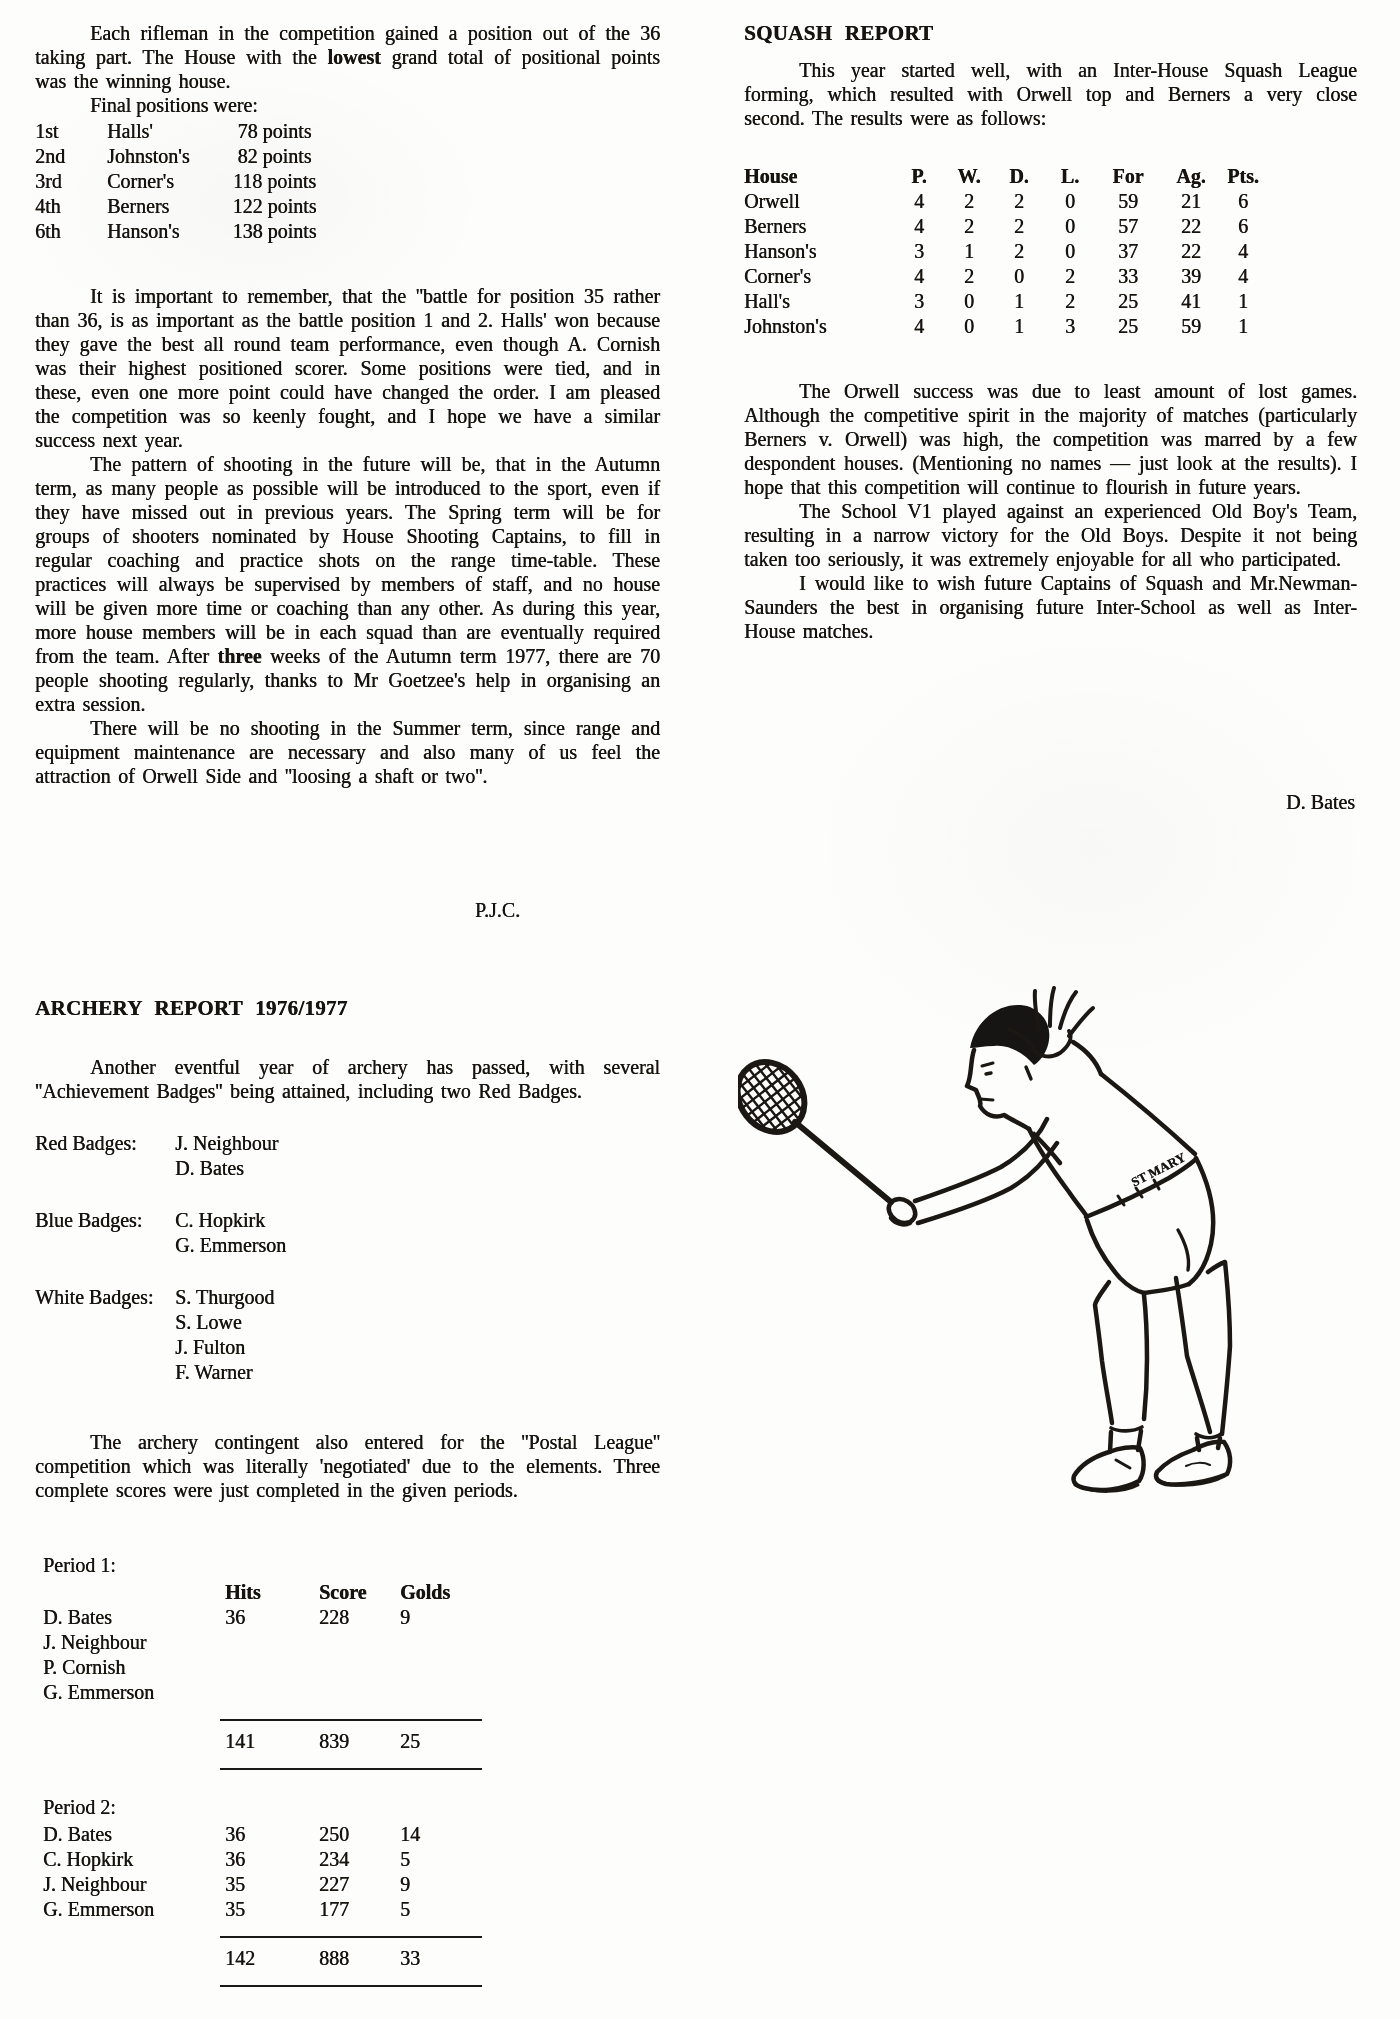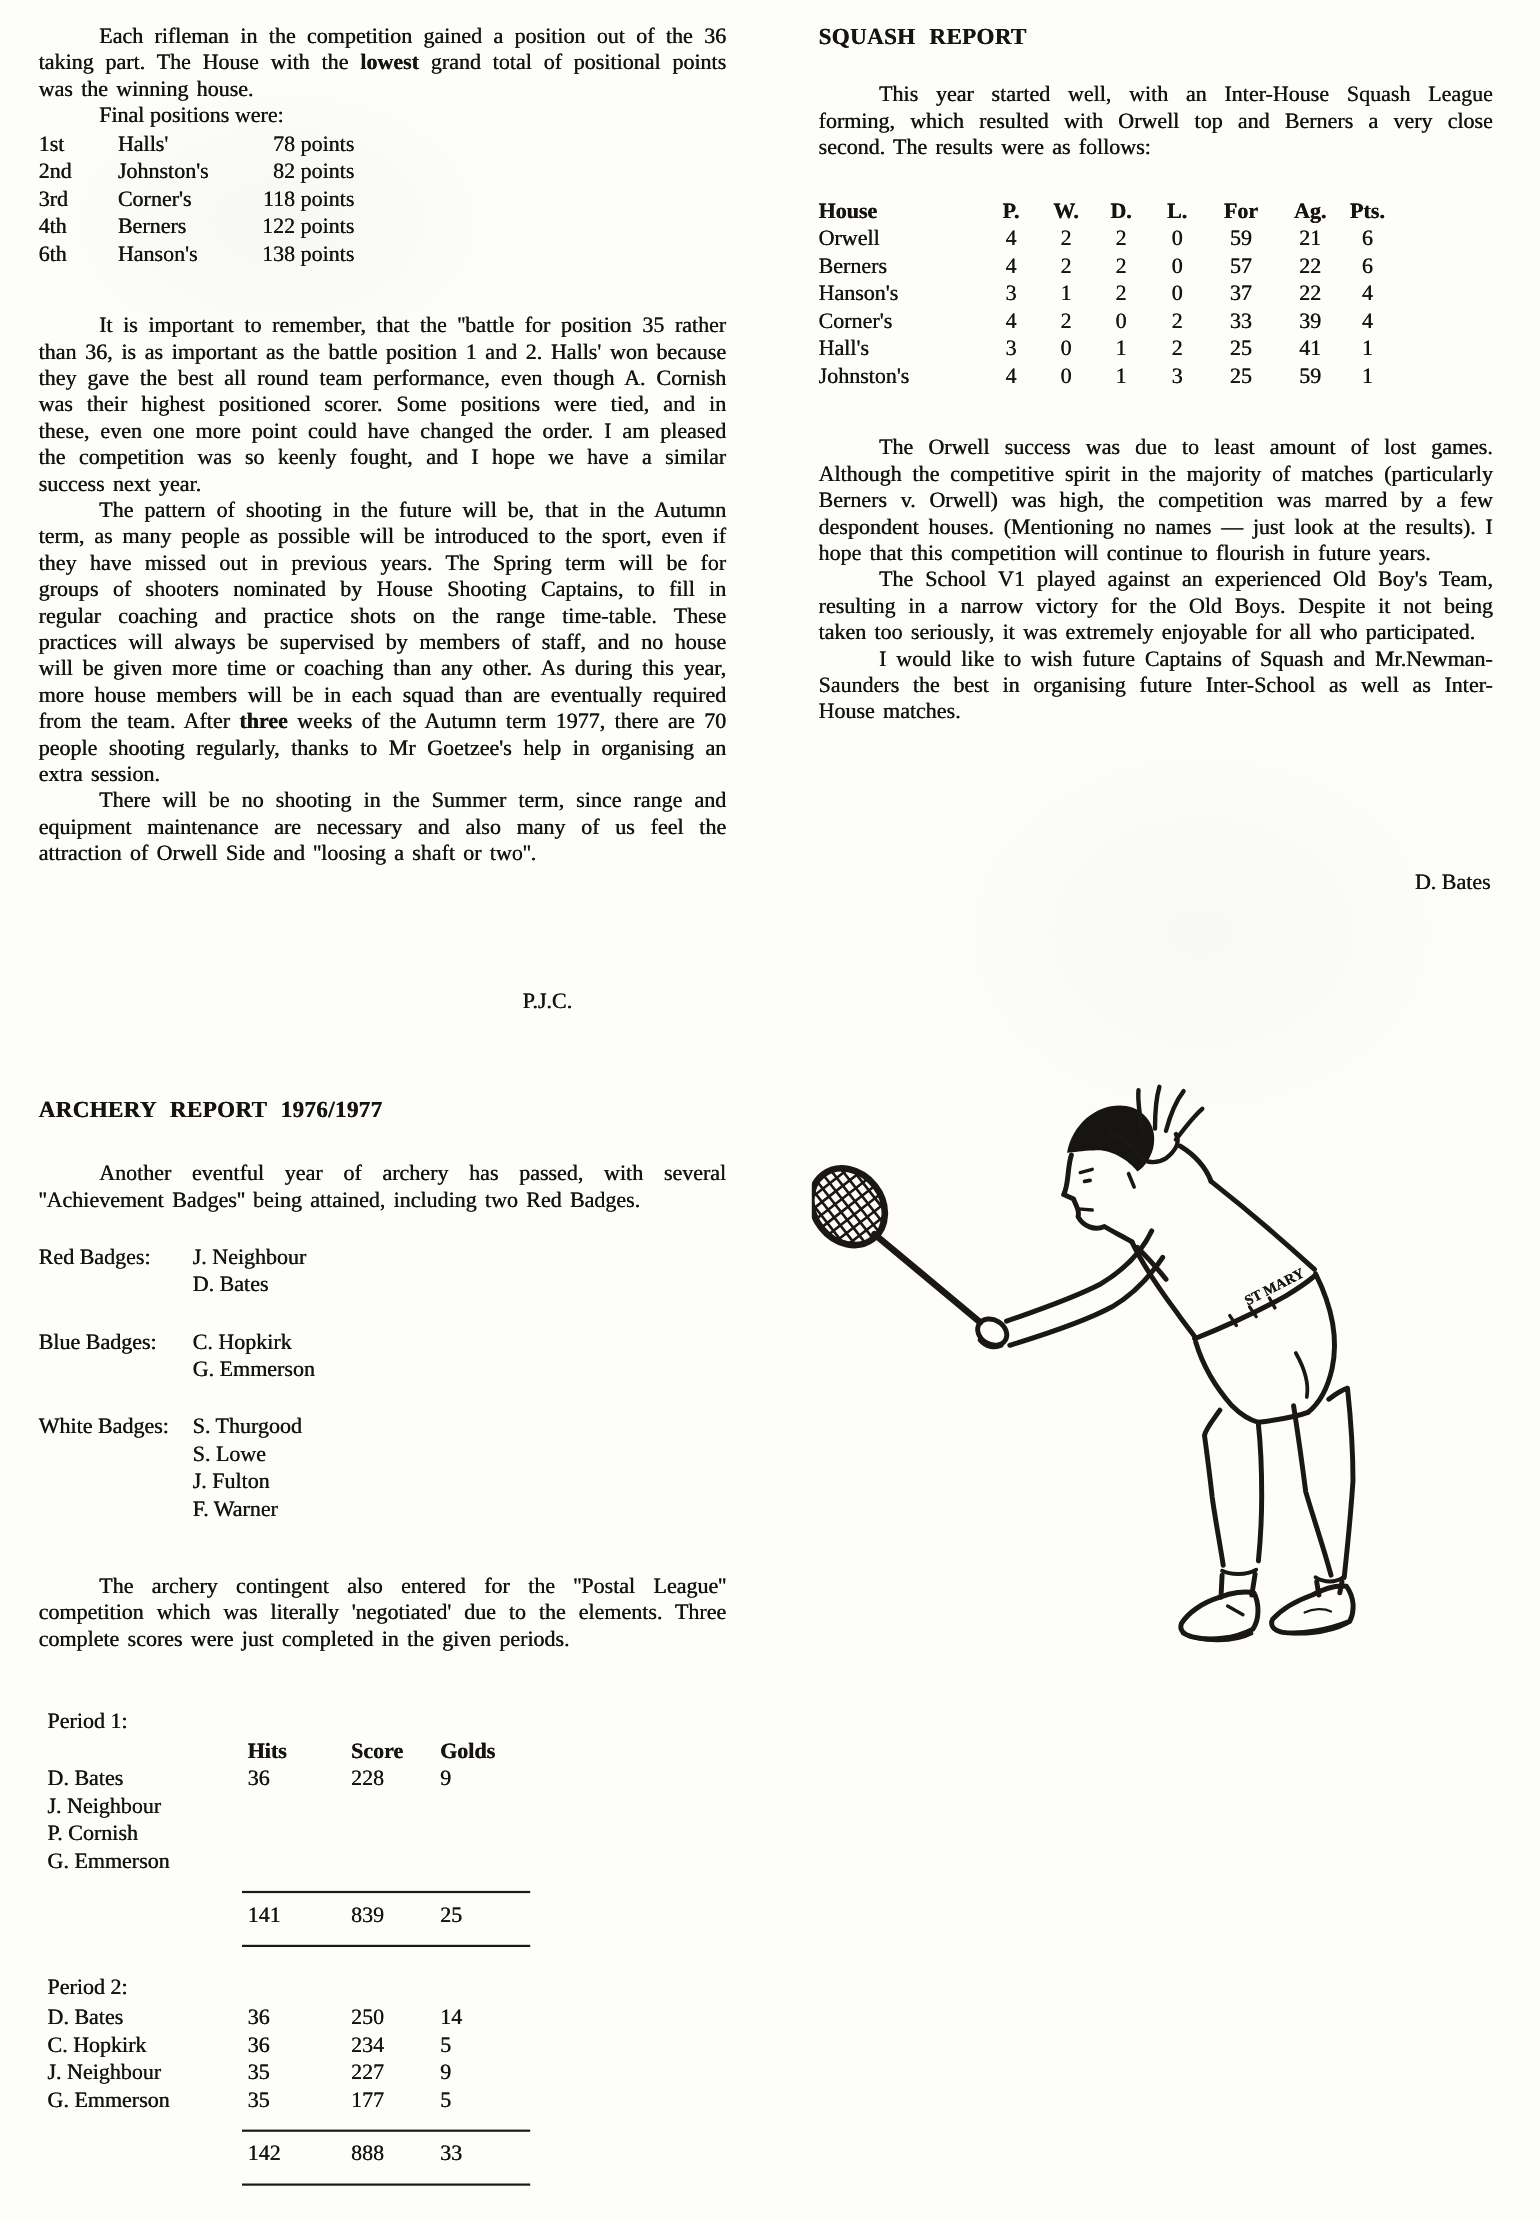--- a/index.html
+++ b/index.html
@@ -16,21 +16,21 @@
   .col{position:absolute;top:0;height:2019px;}
   .col-left{left:35px;width:625px;}
   .col-right{left:744px;width:613px;}
 
   .p{margin:0;text-align:justify;text-indent:55px;font-size:20px;line-height:24px;word-spacing:2.5px;}
   .intro{text-indent:55px;margin:0;font-size:20px;line-height:24px;}
 
   .shooting{padding-top:21px;}
   .positions{margin-top:2px;font-size:20px;line-height:25px;}
   .pos-row{display:grid;grid-template-columns:72px 120px 95px;}
-  .pos-points{text-align:right;}
+  .pos-points{text-align:center;}
   .p.after-list{margin-top:40px;}
 
   .sig{position:absolute;font-size:20px;}
   .sig-pjc{top:899px;right:140px;}
   .sig-bates{top:791px;right:2px;}
 
   h2{margin:0;font-size:21px;line-height:26px;font-weight:bold;word-spacing:7px;letter-spacing:.3px;}
   .archery-sec{position:absolute;top:975px;left:0;width:100%;}
   .archery-sec h2{margin-top:20px;}
   .archery-sec .a-p1{margin-top:34px;}
@@ -45,21 +45,21 @@
   .period-label{margin-left:8px;}
   .ptable{margin-top:2px;}
   .prow{display:grid;grid-template-columns:190px 80px 95px 80px;min-height:25px;}
   .phead{font-weight:bold;}
   .pc{text-align:left;}
   .pc.n{padding-left:8px;}
   .pc.c2{padding-left:14px;}
   .totline{grid-column:1/-1;height:0;border-top:2.5px solid #1b1917;margin:14px 0 8px 185px;width:262px;}
 
   .squash-sec{padding-top:20px;}
-  .squash-sec .s-p1{margin-top:28px;}
+  .squash-sec .s-p1{margin-top:12px;}
   .sq-table{margin-top:34px;width:520px;font-size:20px;line-height:25px;}
   .sq-row{display:grid;grid-template-columns:150px 50px 50px 50px 52px 64px 62px 42px;min-height:25px;}
   .sq-head{font-weight:bold;}
   .sq-c{text-align:center;}
   .sq-c.c0{text-align:left;}
   .squash-sec .s-p2{margin-top:40px;}
 
   .illus{position:absolute;top:982px;left:-6px;width:522px;height:562px;}
   .illus svg{display:block;}
 </style>

